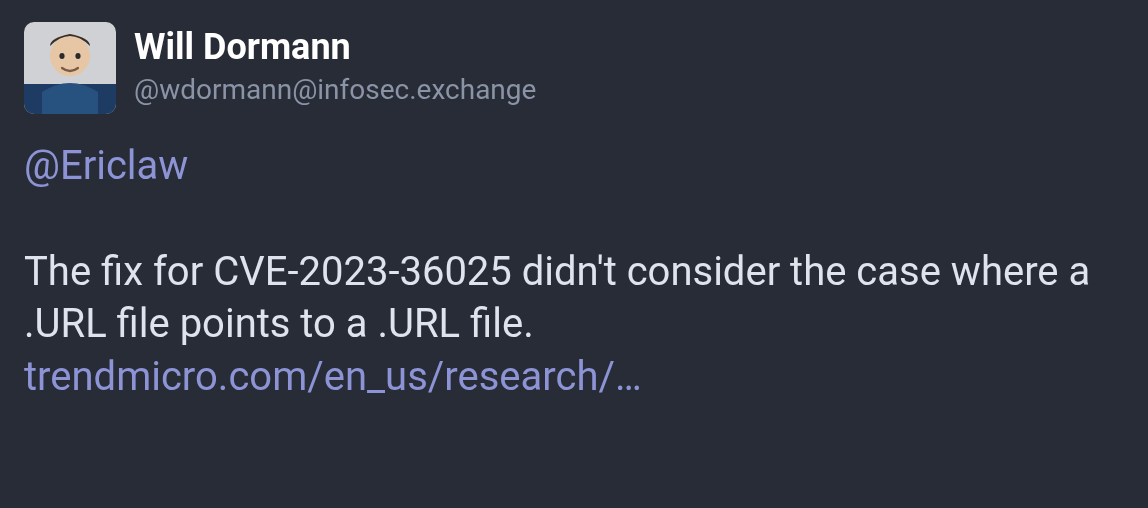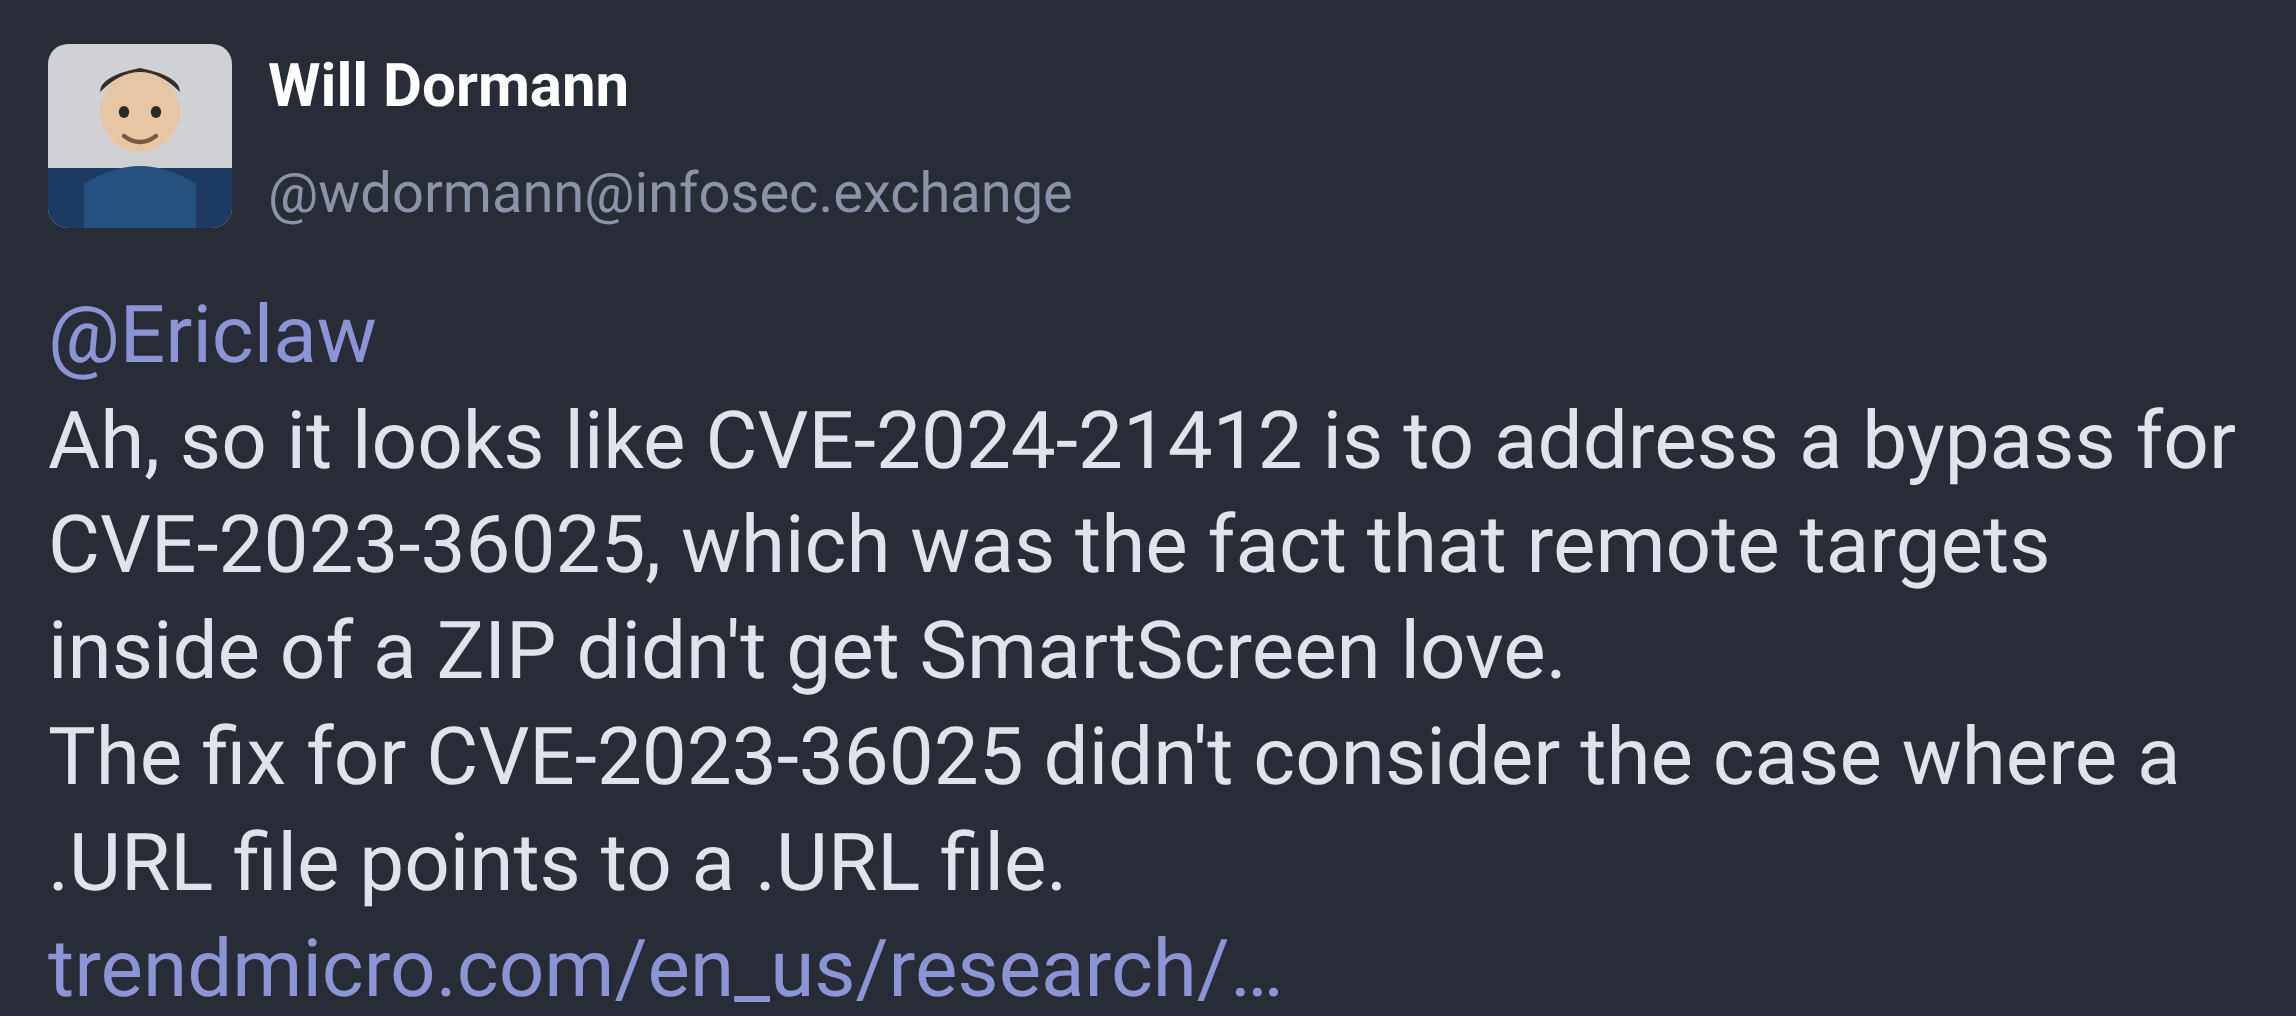--- a/index.html
+++ b/index.html
@@ -21,29 +21,29 @@
       height: 92px;
       border-radius: 10px;
       overflow: hidden;
       flex: none;
       background: #1f232b;
     }
     .avatar svg { display: block; width: 100%; height: 100%; }
     .identity { padding-top: 4px; }
     .display-name {
       font-weight: 700;
-      font-size: 30px;
+      font-size: 36px;
       color: #ffffff;
       line-height: 1.2;
     }
     .handle {
       font-size: 28px;
       color: #8b93a7;
       line-height: 1.35;
-      margin-top: 16px;
+      margin-top: 2px;
     }
     .post-body {
       font-size: 40px;
       line-height: 1.32;
       color: #dfe3ec;
     }
     .mention {
       color: #8d94d6;
       text-decoration: none;
     }
@@ -71,17 +71,17 @@
       </svg>
     </a>
     <div class="identity">
       <div class="display-name">Will Dormann</div>
       <div class="handle">@wdormann@infosec.exchange</div>
     </div>
   </header>
 
   <div class="post-body">
     <a href="#" class="mention">@Ericlaw</a><br>
-    <span>Ah, so it looks like CVE-2024-21412 is to address a bypass for CVE-2023-36025, which was the fact that remote targets inside of a ZIP didn't get SmartScreen love.</span><br>
+    <br>
     <span>The fix for CVE-2023-36025 didn't consider the case where a .URL file points to a .URL file.</span><br>
     <a href="#" class="link">trendmicro.com/en_us/research/…</a>
   </div>
 </article>
 
 </body></html>

